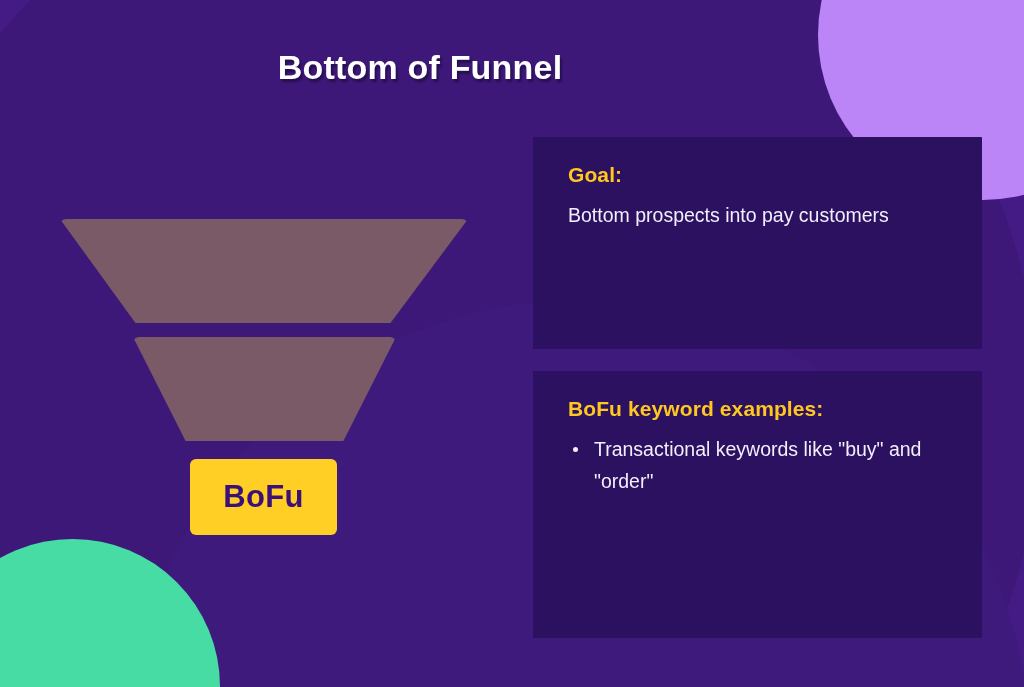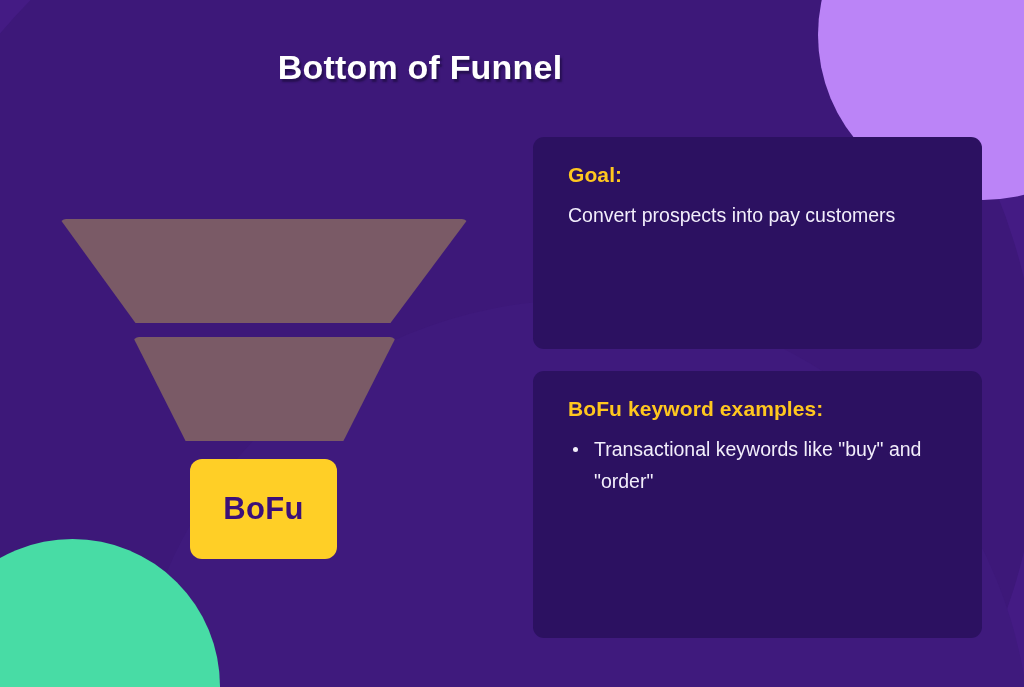--- a/index.html
+++ b/index.html
@@ -91,40 +91,40 @@
     width: 263px;
     height: 104px;
     clip-path: polygon(0% 0%, 100% 0%, 80% 100%, 20% 100%);
     border-radius: 6px;
   }
   .bofu-box {
     position: absolute;
     left: 190px;
     top: 459px;
     width: 147px;
-    height: 100px;
+    height: 76px;
     background: #ffcf26;
-    border-radius: 12px;
+    border-radius: 6px;
     display: flex;
     align-items: center;
     justify-content: center;
   }
   .bofu-label {
     color: #3b1079;
     font-size: 31px;
     font-weight: bold;
     letter-spacing: 0.3px;
   }
 
   
   .card {
     position: absolute;
     left: 533px;
     background: #2c1161;
-    border-radius: 11px;
+    border-radius: 1px;
     box-sizing: border-box;
     padding: 26px 32px 26px 35px;
   }
   .card-goal { top: 137px; width: 449px; height: 212px; }
   .card-keywords { top: 371px; width: 449px; height: 267px; }
 
   .card-heading {
     color: #ffc71f;
     font-size: 21px;
     font-weight: bold;
@@ -181,21 +181,21 @@
   <div class="funnel">
     <div class="funnel-seg seg-1"></div>
     <div class="funnel-seg seg-2"></div>
     <div class="bofu-box">
       <span class="bofu-label">BoFu</span>
     </div>
   </div>
 
   <div class="card card-goal">
     <p class="card-heading">Goal:</p>
-    <p class="card-body">Convert prospects into pay customers</p>
+    <p class="card-body">Bottom prospects into pay customers</p>
   </div>
 
   <div class="card card-keywords">
     <p class="card-heading">BoFu keyword examples:</p>
     <ul class="bullet-list">
       <li class="bullet-item">Transactional keywords like "buy" and "order"</li>
     </ul>
   </div>
 
 </div>

